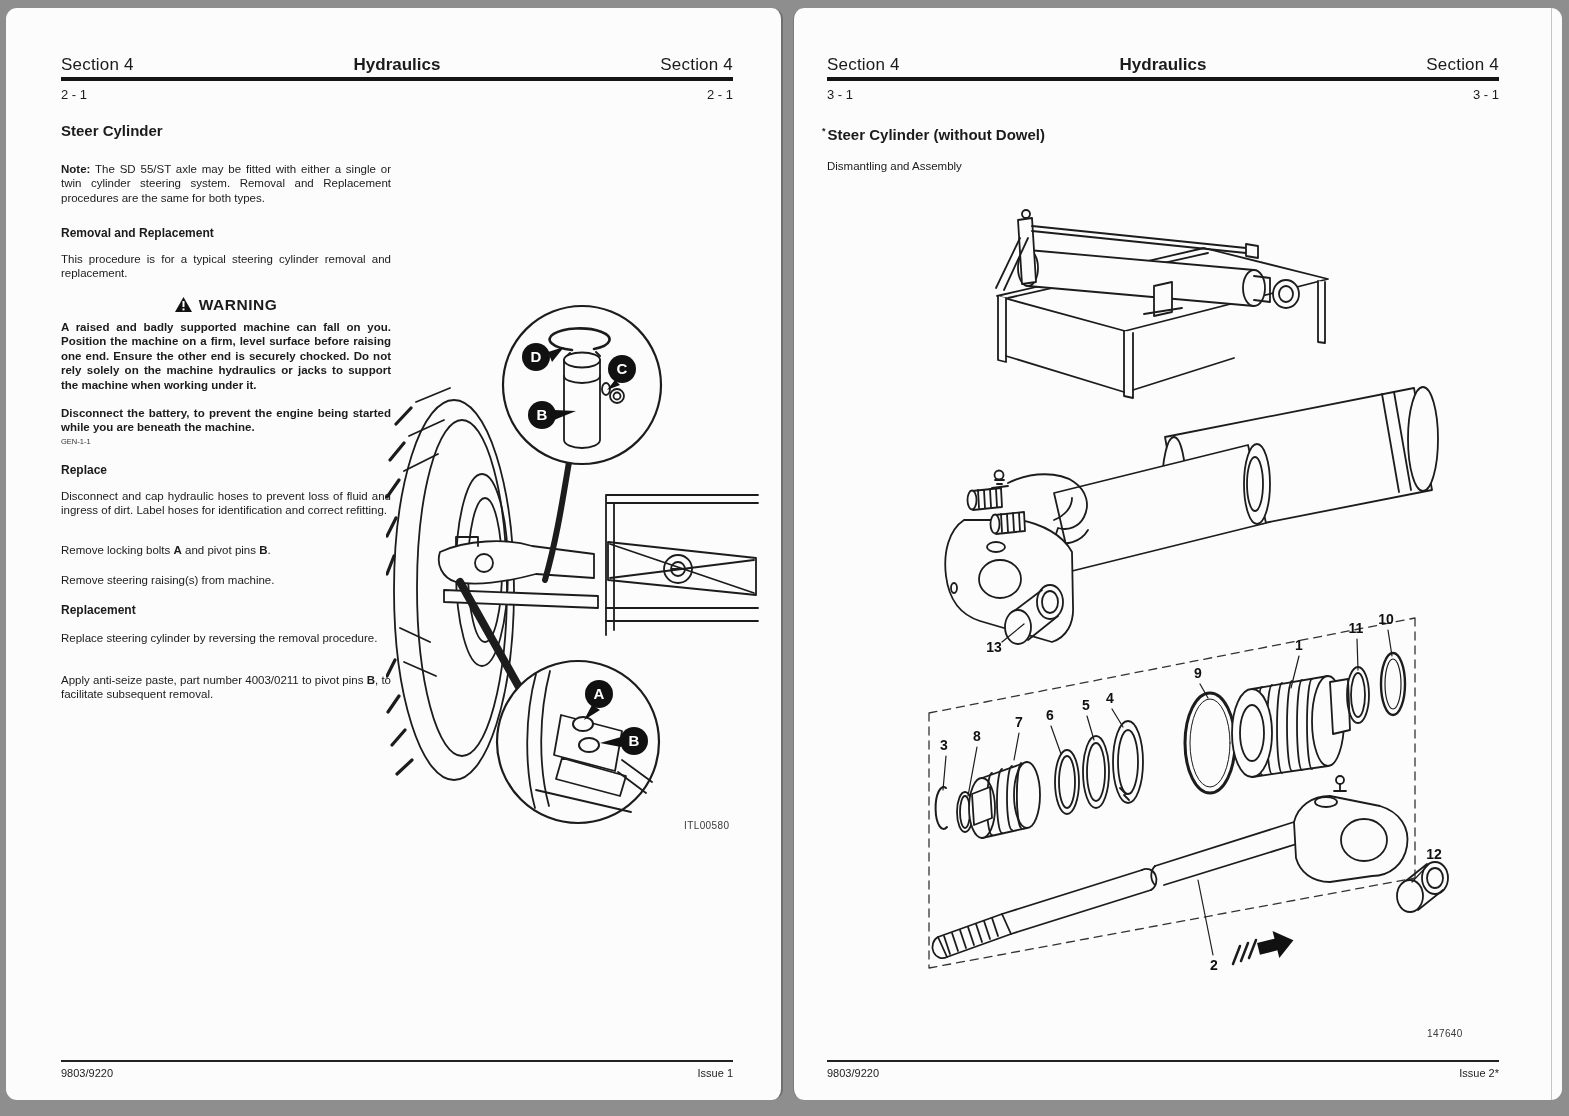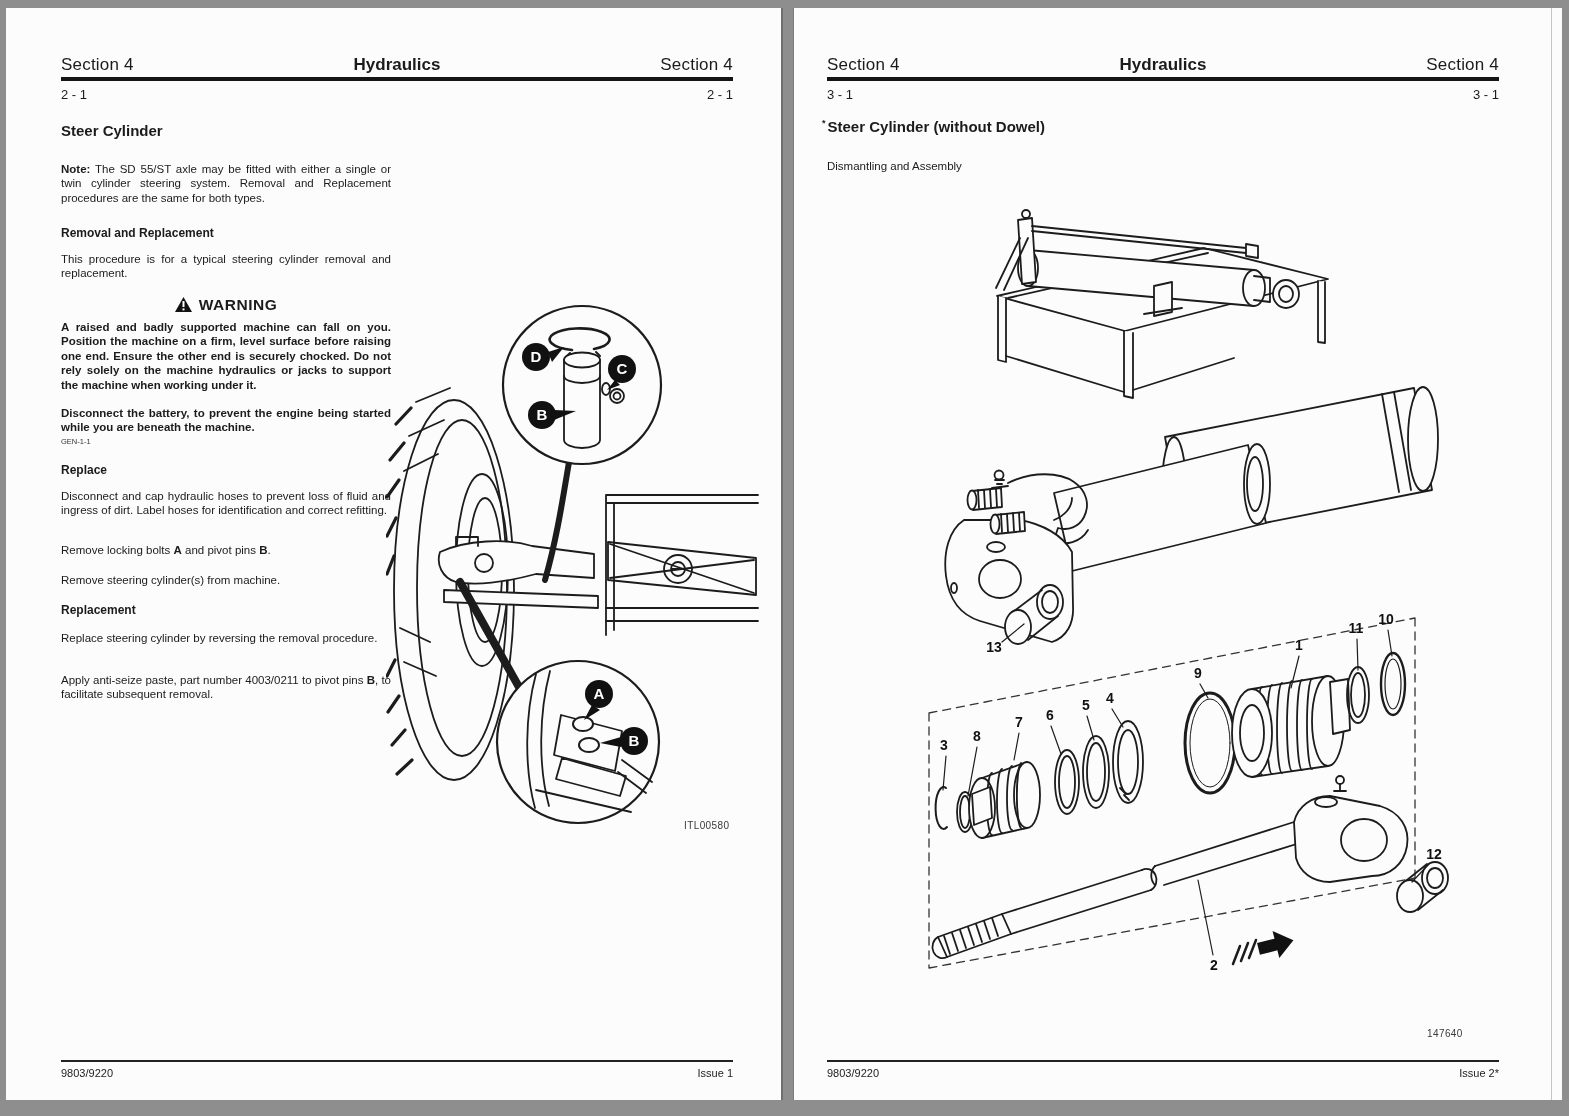--- a/index.html
+++ b/index.html
@@ -4,21 +4,21 @@
 <style>
   html,body{margin:0;padding:0;}
   body{
     width:1569px;height:1116px;position:relative;
     background:#8e8e8e;
     font-family:"Liberation Sans", sans-serif;
     color:#1b1b1b;
     overflow:hidden;
   }
   .page{
-    position:absolute;top:8px;height:1092px;background:#fcfcfc;
+    position:absolute;top:8px;height:1092px;background:#fcfcfc;border-radius:11px;
   }
   #page-left{left:6px;width:775px;border-right:2px solid #6f6f6f;}
   #page-right{left:793px;width:768px;border-left:1px solid #7a7a7a;}
   .abs{position:absolute;}
   .hdr-row{position:absolute;display:flex;justify-content:space-between;align-items:baseline;}
   .hdr-sec{font-size:17px;letter-spacing:.2px;}
   .hdr-title{font-size:17px;font-weight:bold;}
   .hdr-rule{position:absolute;height:3.5px;background:#151515;}
   .ref-row{position:absolute;display:flex;justify-content:space-between;font-size:13px;}
   .doc-title{position:absolute;font-size:15px;font-weight:bold;}
@@ -65,21 +65,21 @@
         <rect x="7.5" y="4" width="2" height="6" fill="#fff"></rect>
         <rect x="7.5" y="11.4" width="2" height="2" fill="#fff"></rect>
       </svg><span>WARNING</span></div>
   <div class="para bold" style="left:55px;top:312px;">A raised and badly supported machine can fall on you. Position the machine on a firm, level surface before raising one end. Ensure the other end is securely chocked. Do not rely solely on the machine hydraulics or jacks to support the machine when working under it.</div>
   <div class="para bold" style="left:55px;top:398px;">Disconnect the battery, to prevent the engine being started while you are beneath the machine.</div>
   <div class="tiny" style="left:55px;top:429px;">GEN-1-1</div>
 
   <div class="h" style="left:55px;top:455px;">Replace</div>
   <div class="para" style="left:55px;top:481px;">Disconnect and cap hydraulic hoses to prevent loss of fluid and ingress of dirt. Label hoses for identification and correct refitting.</div>
   <div class="para nj" style="left:55px;top:535px;"><span>Remove locking bolts </span><span class="bold">A</span><span> and pivot pins </span><span class="bold">B</span><span>.</span></div>
-  <div class="para nj" style="left:55px;top:565px;">Remove steering cylinder(s) from machine.</div>
+  <div class="para nj" style="left:55px;top:565px;">Remove steering raising(s) from machine.</div>
 
   <div class="h" style="left:55px;top:595px;">Replacement</div>
   <div class="para" style="left:55px;top:623px;">Replace steering cylinder by reversing the removal procedure.</div>
   <div class="para" style="left:55px;top:665px;"><span>Apply anti-seize paste, part number 4003/0211 to pivot pins </span><span class="bold">B</span><span>, to facilitate subsequent removal.</span></div>
 
   <svg class="abs" style="left:380px;top:282px;" width="385" height="575" viewBox="0 0 385 575">
     <g stroke="#1c1c1c" fill="none" stroke-width="1.8" stroke-linecap="round" stroke-linejoin="round">
 
       <g>
         <ellipse cx="68" cy="300" rx="60" ry="190"></ellipse>
@@ -178,21 +178,21 @@
     <span class="hdr-sec">Section 4</span>
     <span class="hdr-title">Hydraulics</span>
     <span class="hdr-sec">Section 4</span>
   </div>
   <div class="hdr-rule" style="left:33px;top:69px;width:672px;"></div>
   <div class="ref-row" style="left:33px;top:79px;width:672px;">
     <span>3 - 1</span>
     <span>3 - 1</span>
   </div>
 
-  <div class="doc-title" style="left:28px;top:110px;"><span class="ast">*</span><span>Steer Cylinder (without Dowel)</span></div>
+  <div class="doc-title" style="left:28px;top:118px;"><span class="ast">*</span><span>Steer Cylinder (without Dowel)</span></div>
   <div class="subhead" style="left:33px;top:152px;">Dismantling and Assembly</div>
 
   <svg class="abs" style="left:108px;top:182px;" width="580" height="810" viewBox="0 0 580 810">
     <g stroke="#1c1c1c" fill="none" stroke-width="1.8" stroke-linecap="round" stroke-linejoin="round">
 
       <g>
         <polygon points="95,106 302,58 426,89 223,141" fill="#fcfcfc"></polygon>
         <path d="M106,108 L306,63"></path>
         <path d="M96,106 L96,170 L104,172 L104,108 M222,141 L222,206 L231,208 L231,143 M416,91 L416,152 L423,153 L423,92" fill="#fcfcfc"></path>
         <path d="M104,166 L222,202 M231,200 L332,168"></path>

